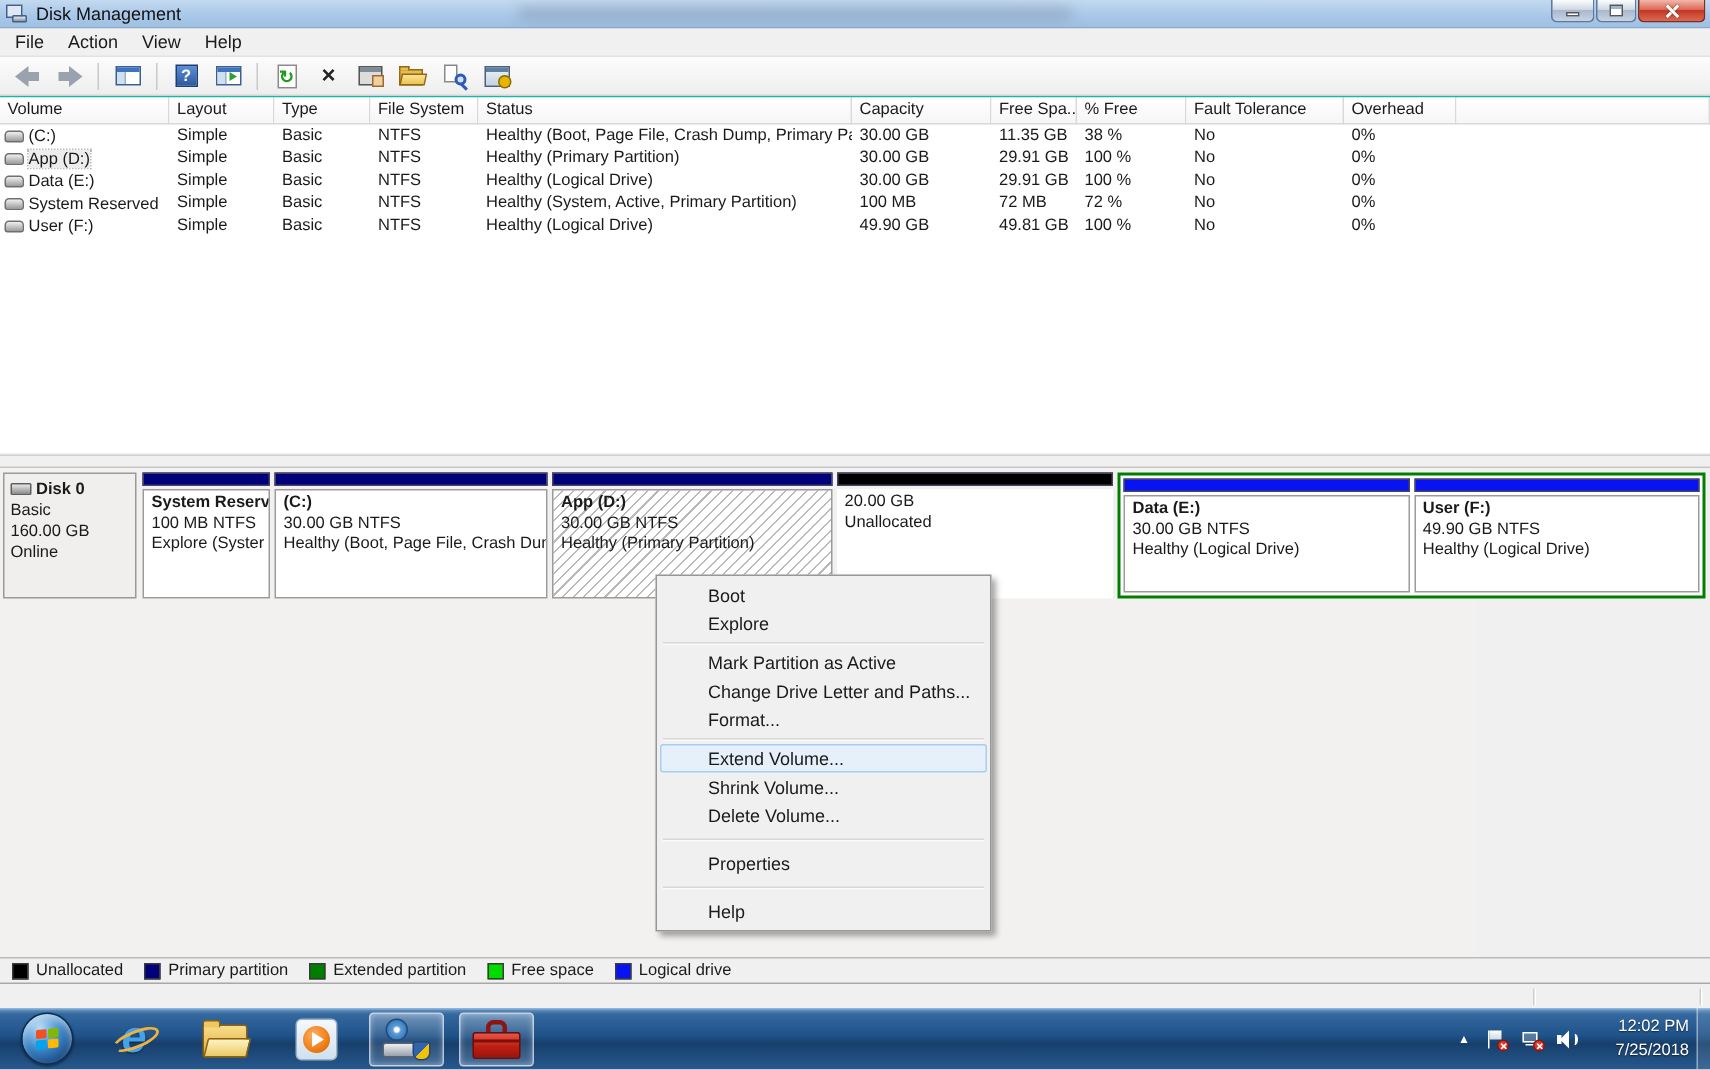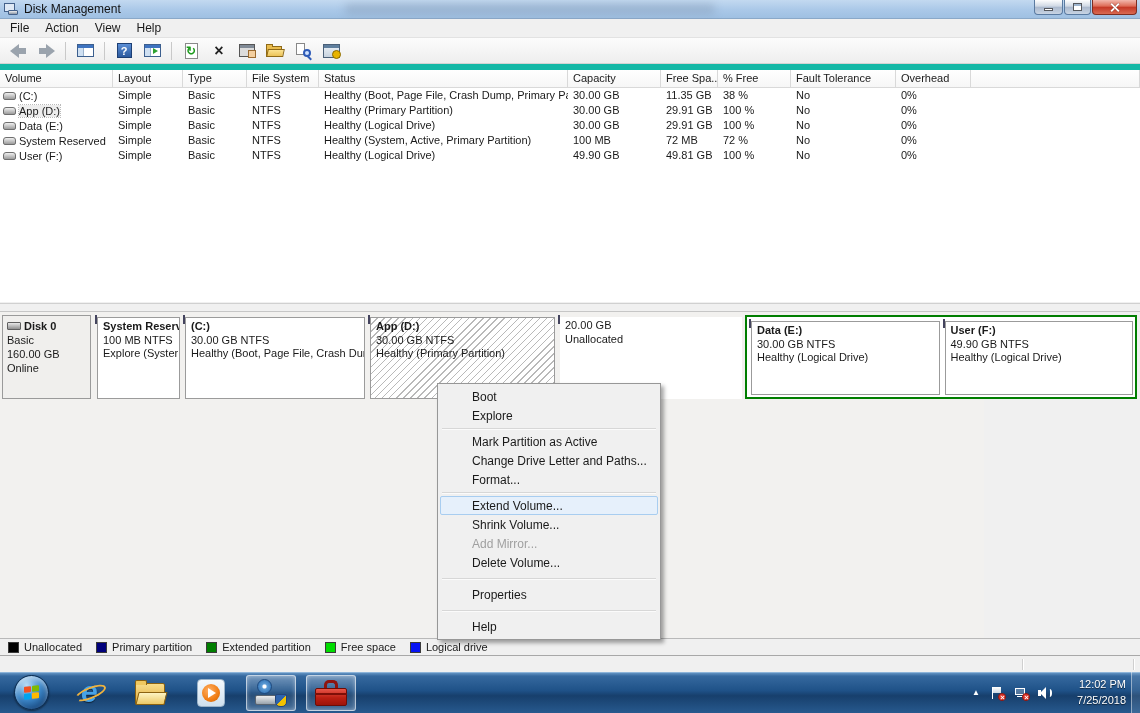--- a/index.html
+++ b/index.html
@@ -56,41 +56,41 @@
   .folder-ico .front { position:absolute; left:1px; bottom:0; width:17px; height:8px; background:linear-gradient(#fbe291,#ecc358); border:1px solid #8f6a17; transform:skewX(-12deg); }
   .find-ico { position:relative; width:16px; height:16px; }
   .find-ico .page { position:absolute; left:1px; top:0; width:9px; height:12px; background:#fff; border:1px solid #888; }
   .find-ico .lens { position:absolute; right:0; bottom:2px; width:8px; height:8px; border:2px solid #2e5bb8; border-radius:50%; background:#cfe2ff; }
   .find-ico .grip { position:absolute; right:-1px; bottom:0; width:5px; height:2px; background:#2e5bb8; transform:rotate(45deg); }
   .manage-ico { position:relative; width:17px; height:14px; border:1px solid #4a6078; background:linear-gradient(#eef3f8,#c6d2de); }
   .manage-ico::before { content:""; position:absolute; left:0; top:0; right:0; height:3px; background:#5f7f9e; }
   .manage-ico::after { content:""; position:absolute; right:-2px; bottom:-2px; width:7px; height:7px; border-radius:50%; background:#e8b400; border:1px solid #8a6a00; }
 
   
-  .toppane { position:absolute; left:0; top:64px; width:1140px; height:238px; background:#fff; border-top:6px solid #14b8a6; }
+  .toppane { position:absolute; left:0; top:64px; width:1140px; height:238px; background:#fff; border-top:1px solid #14b8a6; }
   .vt-grid { display:grid; grid-template-columns:113px 70px 64px 72px 249px 93px 57px 73px 105px 75px 1fr; }
   .vt-head { height:18px; }
   .vt-head .th { border-right:1px solid #d9d9d9; border-bottom:1px solid #d9d9d9; padding:2px 0 0 5px; background:linear-gradient(#ffffff,#f6f6f6); white-space:nowrap; overflow:hidden; }
   .vt-row { height:15px; }
   .vt-row .td { padding:1px 0 0 5px; white-space:nowrap; overflow:hidden; }
   .vol-cell { display:flex; align-items:center; gap:3px; padding-left:3px !important; }
   .drive-ico { flex:0 0 13px; width:13px; height:8px; border-radius:3px 3px 2px 2px; background:linear-gradient(#f0f0f0,#9c9c9c); border:1px solid #6f6f6f; }
   .vol-label.focused { background:#ededed; outline:1px dotted #bbb; }
 
   .splitter { position:absolute; left:0; top:303px; width:1140px; height:9px; background:#f0f0f0; border-top:1px solid #d0d0d0; border-bottom:1px solid #c6c6c6; }
 
   
   .bottompane { position:absolute; left:0; top:312px; width:984px; height:326px; background:#f2f1ef; }
   .disk-row { position:absolute; left:2px; width:1136px; height:85px; }
   .disk-hdr { position:absolute; left:0; top:0; width:89px; height:84px; background:#f0efed; border:1px solid #9a9a9a; padding:3px 4px; line-height:14px; }
   .disk-hdr .nm { font-weight:bold; display:flex; align-items:center; gap:3px; }
   .hdd-ico { width:14px; height:8px; background:linear-gradient(#e8e8e8,#8f8f8f); border:1px solid #5f5f5f; border-radius:1px; }
   .disc-ico { width:11px; height:11px; border-radius:50%; background:radial-gradient(circle at 50% 50%, #fff 18%, #b9b9b9 26%, #e2e2e2 60%, #969696 100%); border:1px solid #777; }
   .track { position:absolute; left:93px; top:0; width:1042px; height:84px; display:flex; gap:3px; }
-  .part { display:flex; flex-direction:row; }
+  .part { display:flex; flex-direction:column; }
   .part-bar { height:9px; border:1px solid #44445e; }
   .part-info { margin-top:2px; flex:1; border:1px solid #9b9b9b; background:#fff; padding:2px 5px; line-height:13.5px; white-space:nowrap; overflow:hidden; }
   .part-info .nm { font-weight:bold; }
   .part-info.hatched { background:repeating-linear-gradient(135deg,#ffffff 0 4px,#b9b9b9 4px 5px); }
   .part-info.noborder { border:none; padding-top:2px; }
   .ext-group { border:2px solid #007e00; background:#fff; padding:2px; display:flex; gap:3px; }
   .ext-group .part { flex:1; }
   .cd-track { position:absolute; left:93px; top:0; width:1042px; height:84px; background:#f0efed; border-bottom:1px solid #e3e2e0; }
 
   
@@ -448,21 +448,20 @@
 <div class="ctxmenu">
   <div class="cm-item">Boot</div>
   <div class="cm-item">Explore</div>
   <div class="cm-sep"></div>
   <div class="cm-item">Mark Partition as Active</div>
   <div class="cm-item">Change Drive Letter and Paths...</div>
   <div class="cm-item">Format...</div>
   <div class="cm-sep"></div>
   <div class="cm-item sel">Extend Volume...</div>
   <div class="cm-item">Shrink Volume...</div>
-  <div class="cm-item dis">Add Mirror...</div>
   <div class="cm-item">Delete Volume...</div>
   <div class="cm-sep wide"></div>
   <div class="cm-item">Properties</div>
   <div class="cm-sep wide"></div>
   <div class="cm-item">Help</div>
 </div>
 
 <div class="taskbar">
   <div class="tb-items">
     <span class="task-btn">

